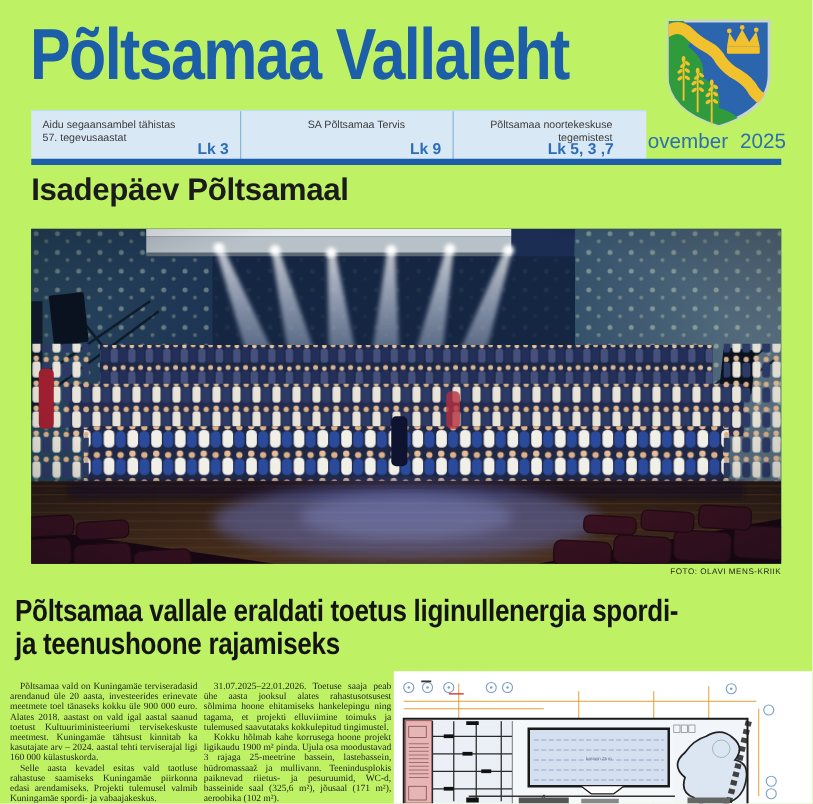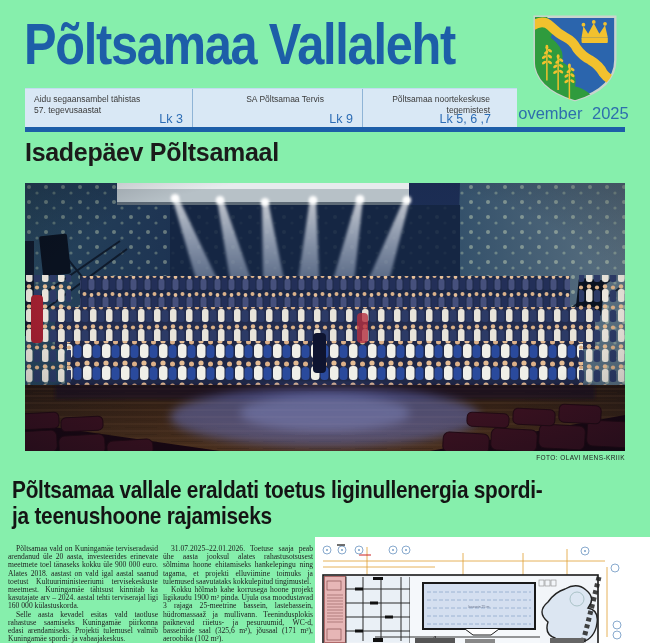--- a/index.html
+++ b/index.html
@@ -1,33 +1,33 @@
 <!DOCTYPE html>
 <html><head>
 <meta charset="utf-8">
 <style>
   html,body{margin:0;padding:0;background:#ffffff;}
-  #page{position:relative;width:650px;height:643px;background:#86efac;overflow:hidden;
+  #page{position:relative;width:650px;height:643px;background:#bef264;overflow:hidden;
         font-family:"Liberation Sans",sans-serif;}
 
   
   .masthead-title{position:absolute;left:24px;top:10px;font-weight:bold;font-size:58px;
     color:#1d5ea8;letter-spacing:-1.5px;white-space:nowrap;
     transform:scaleX(.84);transform-origin:left top;}
   .coat{position:absolute;left:528px;top:13px;width:94px;height:90px;}
   .issue-date{position:absolute;left:500px;top:104px;width:135px;text-align:center;
     font-size:16.5px;color:#2e6fad;word-spacing:5px;}
 
   
   .teaser-bar{position:absolute;left:25px;top:88px;width:492px;height:39px;
     background:#d9e8f5;border-top:1px solid #c2dcf0;display:flex;}
   .teaser{position:relative;height:100%;box-sizing:border-box;padding:5px 8px 0 9px;}
   .teaser+.teaser{border-left:1px solid #8fb4d6;text-align:right;}
   .teaser .t-text{font-size:8.5px;line-height:1.3;color:#3a3a3a;display:block;max-width:118px;}
-  .teaser .t-page{position:absolute;right:9px;bottom:2px;font-size:12.5px;font-weight:normal;color:#2d6db5;}
+  .teaser .t-page{position:absolute;right:9px;bottom:2px;font-size:12.5px;font-weight:bold;color:#2d6db5;}
   .t1{width:167px;} .t2{width:170px;} .t3{width:138px;}
   .t2 .t-text{margin-left:4px;}
   .rule-thick{position:absolute;left:25px;top:127px;width:600px;height:5px;background:#1d5ea8;}
 
   
   .headline1{position:absolute;left:25px;top:138px;font-size:25px;font-weight:bold;
     color:#1b1b1b;letter-spacing:-0.3px;}
   .photo-wrap{position:absolute;left:25px;top:183px;width:600px;height:268px;overflow:hidden;background:#16243f;}
   .photo-credit{position:absolute;left:325px;top:454px;width:300px;text-align:right;
     font-size:6.5px;letter-spacing:.4px;color:#1c1c1c;}
@@ -92,21 +92,21 @@
     <div class="teaser t1">
       <span class="t-text">Aidu segaansambel tähistas 57. tegevusaastat</span>
       <span class="t-page">Lk 3</span>
     </div>
     <div class="teaser t2">
       <span class="t-text">SA Põltsamaa Tervis</span>
       <span class="t-page">Lk 9</span>
     </div>
     <div class="teaser t3">
       <span class="t-text">Põltsamaa noortekeskuse tegemistest</span>
-      <span class="t-page">Lk 5, 6 ,7</span>
+      <span class="t-page">Lk 5, 3 ,7</span>
     </div>
   </div>
   <div class="rule-thick"></div>
 
   <div class="headline1">Isadepäev Põltsamaal</div>
 
   <div class="photo-wrap">
     <svg width="600" height="268" viewBox="0 0 600 268">
       <defs>
         <linearGradient id="bgGrad" x1="0" y1="0" x2="0" y2="1">

